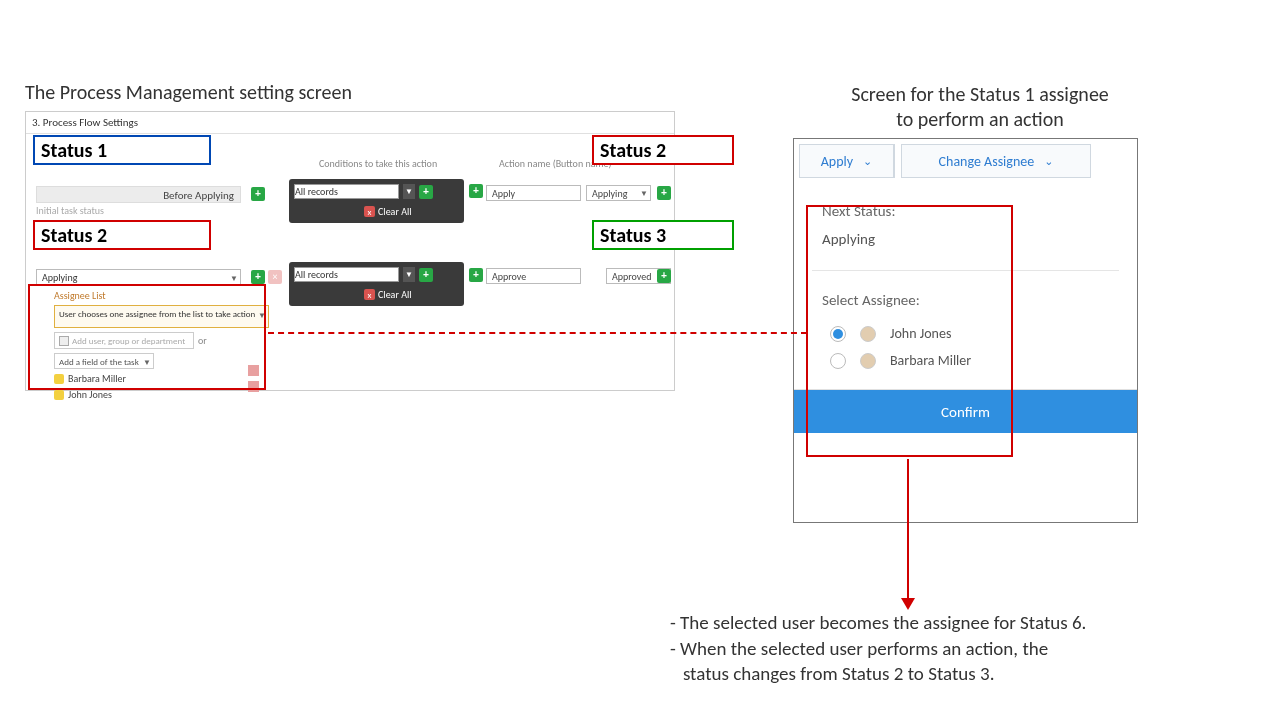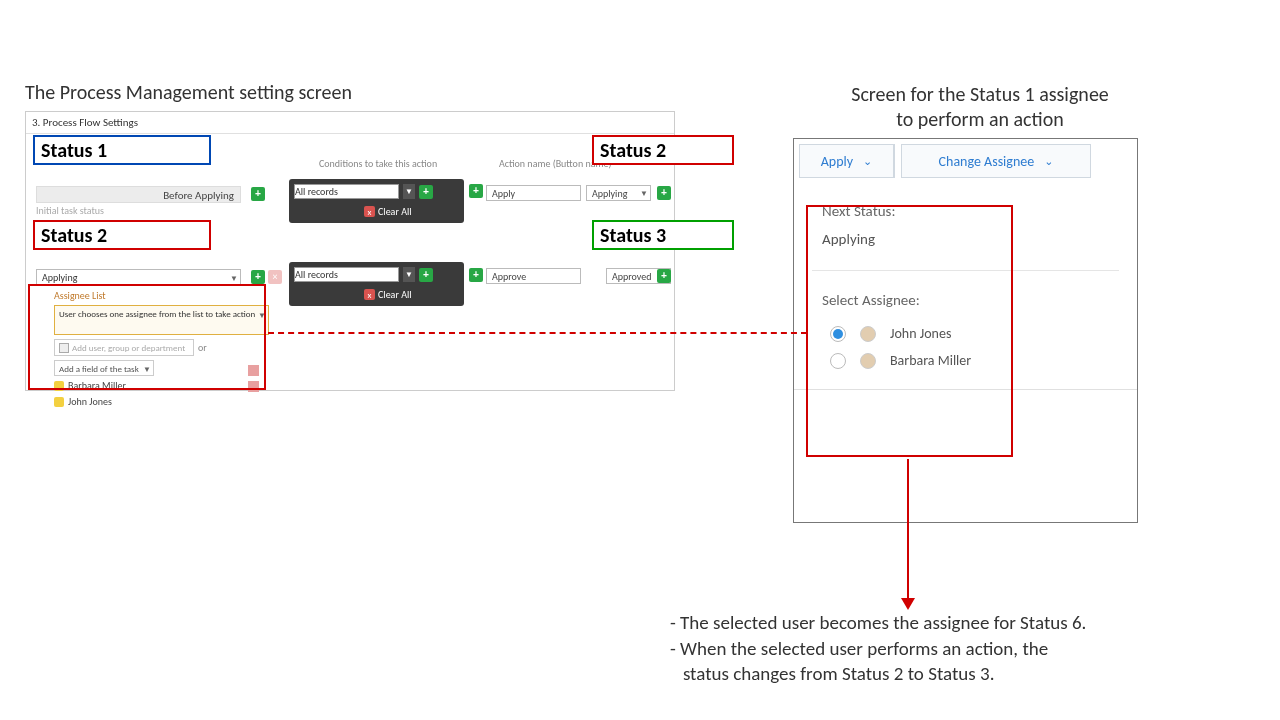--- a/index.html
+++ b/index.html
@@ -52,21 +52,21 @@
   
   #status2Sel{position:absolute;left:10px;top:157px;width:205px;height:16px;background:#fff;
     border:1px solid #bbb;font-size:10px;padding:1px 5px;}
   #status2Sel .selCaret{top:3px;}
   .plusRow2{top:158px;}
   .xBtn{display:inline-block;width:14px;height:14px;background:#d9534f;color:#fff;
     border-radius:2px;text-align:center;line-height:14px;font-size:10px;}
   
   #assigneePanel{position:absolute;left:28px;top:174px;width:218px;height:100px;}
   .assigneeHdr{font-size:10px;color:#c07a2c;margin:3px 0;}
-  .assigneeModeSel{width:215px;height:30px;border:1px solid #e0b040;background:#fefaf0;
+  .assigneeModeSel{width:215px;height:23px;border:1px solid #e0b040;background:#fefaf0;
     font-size:9px;padding:2px 4px;position:relative;}
   .addUserRow{margin-top:4px;display:flex;align-items:center;gap:4px;}
   .addUserInput{width:140px;height:17px;border:1px solid #ccc;font-size:9px;color:#aaa;
     padding:2px 4px;display:flex;align-items:center;gap:3px;}
   .orgIcon{display:inline-block;width:10px;height:10px;border:1px solid #aaa;background:#eee;}
   .or{font-size:10px;color:#888;}
   .addFieldSel{margin-top:4px;width:100px;height:16px;border:1px solid #ccc;font-size:9px;
     padding:2px 4px;position:relative;color:#555;}
   .userRow{margin-top:3px;font-size:10px;color:#444;display:flex;align-items:center;gap:4px;}
   .avatarMini{width:10px;height:10px;border-radius:2px;background:#f3d040;display:inline-block;}
@@ -229,20 +229,21 @@
       <span class="avatar"></span>
       <span>John Jones</span>
     </div>
     <div class="radioRow">
       <span class="radio"></span>
       <span class="avatar"></span>
       <span>Barbara Miller</span>
     </div>
   </div>
   <div class="btmBtns">
+    <div id="btnConfirm" class="btmBtn">Confirm</div>
   </div>
 </div>
 
 <div id="redAssignee" class="redBox"></div>
 <div id="redNext" class="redBox"></div>
 
 <div class="dashLine"></div>
 <div class="arrowLine"></div>
 <div class="arrowHead"></div>
 

